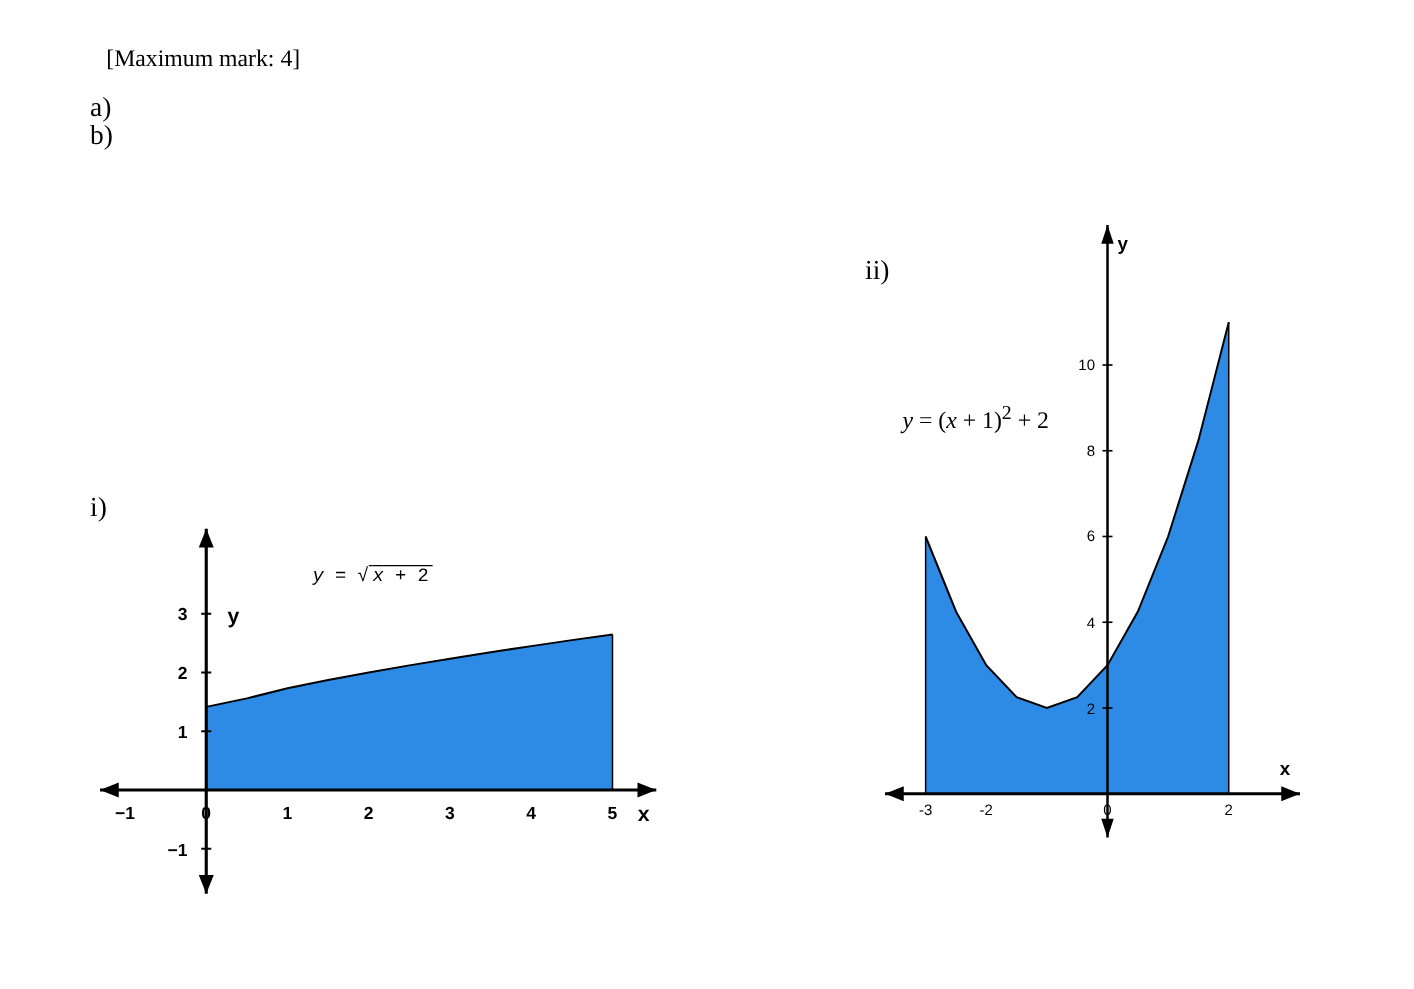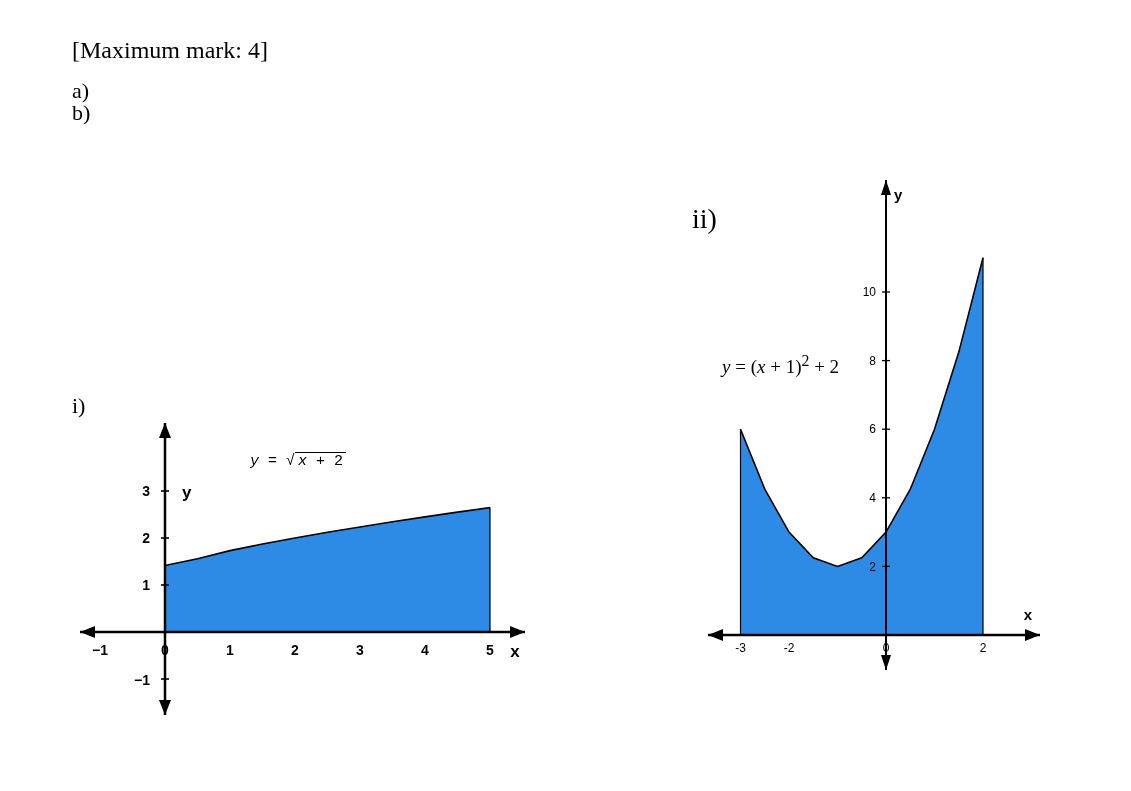--- a/index.html
+++ b/index.html
@@ -16,24 +16,25 @@
     overflow: hidden;
   }
 
   .question-text {
     position: absolute;
     left: 72px;
     top: 38px;
     width: 580px;
   }
   .q-line {
-    font-size: 24px;
+    font-size: 19px;
     line-height: 1.0;
     margin-bottom: 16px;
     white-space: nowrap;
+    margin-left: 13px;
   }
   .q-item {
     position: relative;
     padding-left: 48px;
     margin-bottom: 14px;
   }
   .q-item .marker {
     position: absolute;
     left: 0;
     top: 0;
@@ -65,33 +66,33 @@
     top: 453px;
     font-size: 15px;
     font-family: Liberation Mono, monospace;
   }
 
   
   .label-ii {
     position: absolute;
     left: 692px;
     top: 203px;
-    font-size: 28px;
+    font-size: 22px;
   }
   .fig-ii {
     position: absolute;
     left: 700px;
     top: 170px;
     width: 360px;
     height: 510px;
   }
   .fig-ii-eq {
     position: absolute;
     left: 722px;
-    top: 352px;
+    top: 322px;
     font-size: 19px;
     font-family: "Liberation Serif", serif;
     white-space: nowrap;
   }
 
   .mathvar { font-style: italic; }
   svg text {
     font-family: "Liberation Sans", sans-serif;
     fill: #000000;
   }

